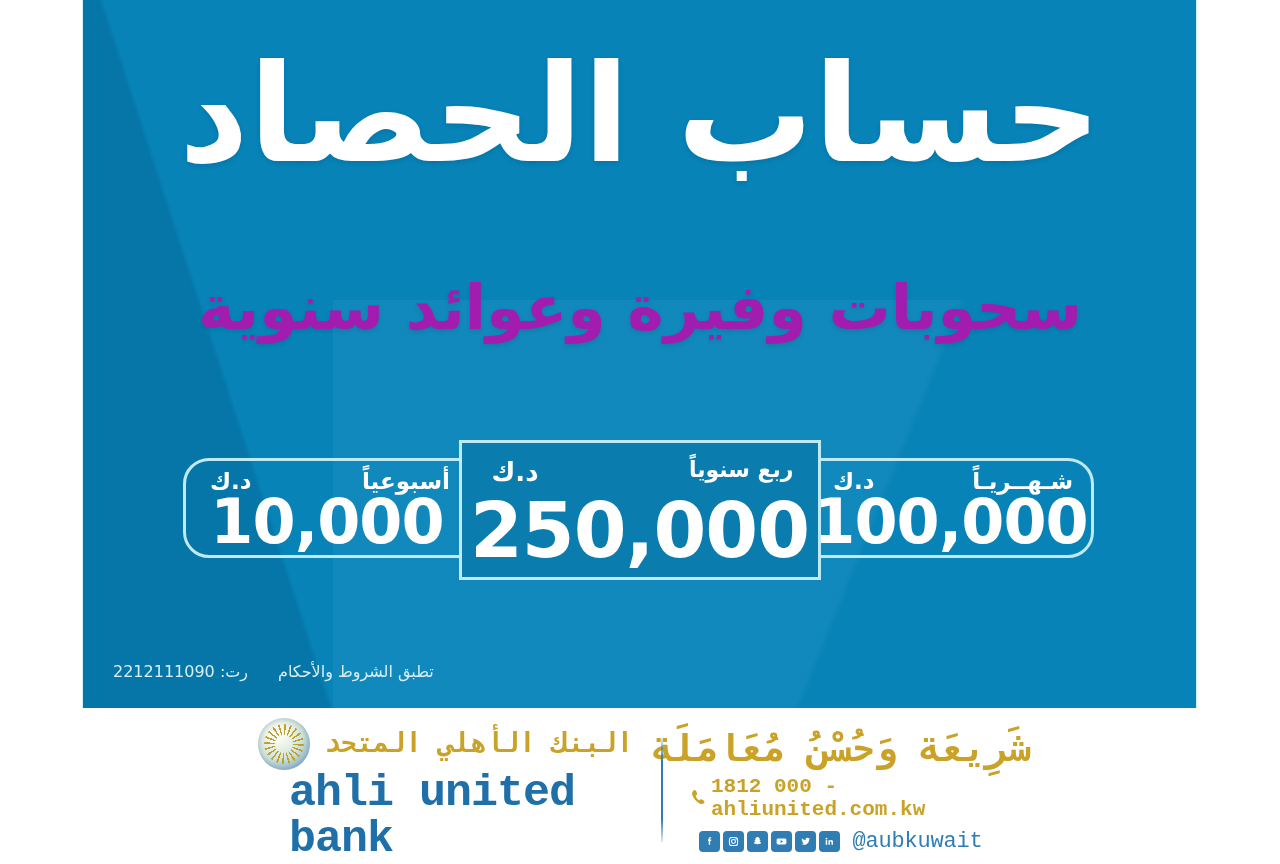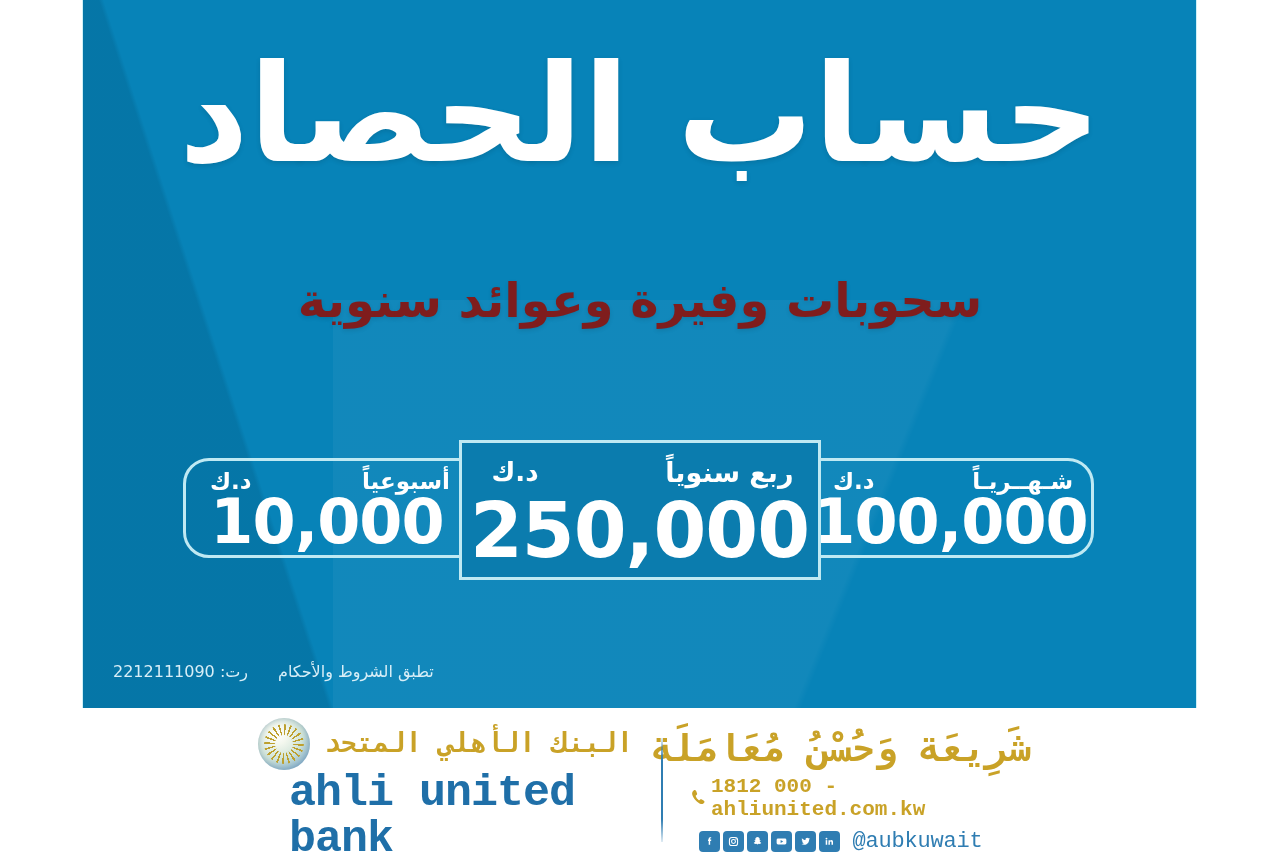--- a/index.html
+++ b/index.html
@@ -73,22 +73,22 @@
     direction: rtl;
     text-shadow: 0 2px 5px rgba(0,0,0,0.12);
   }
 
   .subheadline {
     position: absolute;
     left: 0;
     right: 0;
     top: 274px;
     text-align: center;
-    color: #7f1d1d;
-    font-size: 48px;
+    color: #a21caf;
+    font-size: 62px;
     line-height: 1.1;
     font-weight: 700;
     direction: rtl;
     text-shadow: 0 2px 4px rgba(0,0,0,0.10);
   }
 
   
   .prize-row {
     position: absolute;
     left: 83px;
@@ -140,21 +140,21 @@
     top: 7px;
     right: 18px;
     font-size: 23px;
     font-weight: 700;
     letter-spacing: 0.5px;
     white-space: nowrap;
   }
   .prize-box.box-quarterly .prize-label {
     top: 14px;
     right: 24px;
-    font-size: 27px;
+    font-size: 22px;
     margin-left: 12px;
   }
 
   .prize-currency {
     position: absolute;
     top: 7px;
     left: 24px;
     font-size: 23px;
     font-weight: 700;
     white-space: nowrap;

